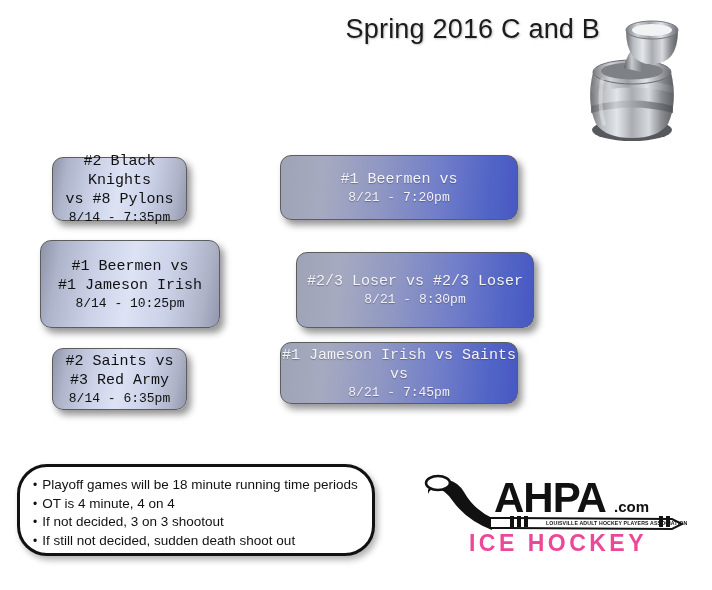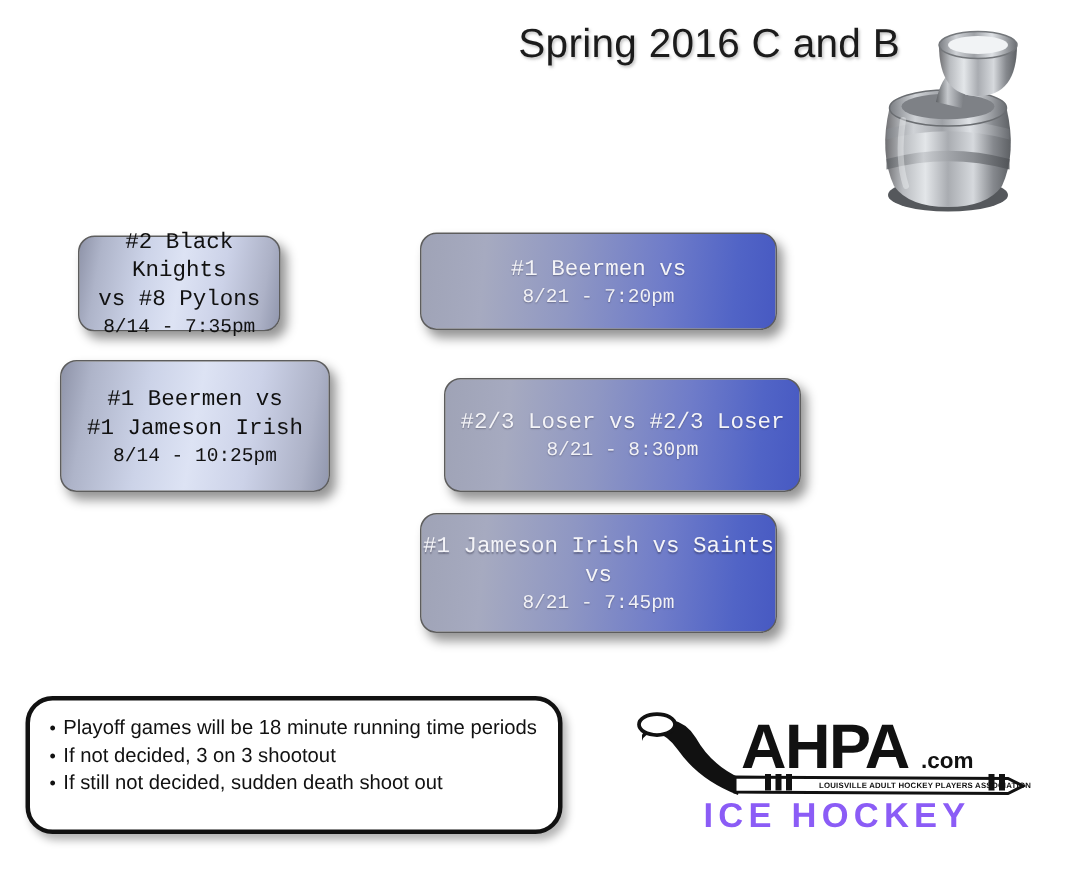--- a/index.html
+++ b/index.html
@@ -104,32 +104,32 @@
     text-shadow: 0 1px 1px rgba(40,40,60,0.4);
   }
 
   
   #box-l1 { left: 52px;  top: 157px; width: 135px; height: 64px; }
   #box-l2 { left: 40px;  top: 240px; width: 180px; height: 88px; }
   #box-l3 { left: 52px;  top: 348px; width: 135px; height: 62px; }
 
   #box-r1 { left: 280px; top: 155px; width: 238px; height: 65px; }
   #box-r2 { left: 280px; top: 252px; width: 238px; height: 76px; margin-left: 16px; }
-  #box-r3 { left: 280px; top: 342px; width: 238px; height: 80px; }
+  #box-r3 { left: 280px; top: 342px; width: 238px; height: 62px; }
 
   
   #rules {
     position: absolute;
     left: 17px;
     top: 464px;
     width: 358px;
     height: 92px;
     background: #ffffff;
     border: 3px solid #111111;
-    border-radius: 18px;
+    border-radius: 30px;
     box-shadow: 3px 4px 6px rgba(0,0,0,0.30);
     padding: 9px 12px 8px 13px;
   }
   #rules ul { list-style: none; }
   #rules li {
     font-size: 13.5px;
     line-height: 18.5px;
     color: #111111;
     white-space: nowrap;
   }
@@ -149,21 +149,21 @@
   }
   #logo-mark { position: absolute; left: 0; top: 0; width: 284px; height: 68px; }
   #logo-tag {
     position: absolute;
     left: 0;
     top: 62px;
     width: 284px;
     text-align: center;
     font-size: 23px;
     letter-spacing: 3.5px;
-    color: #8b5cf6;
+    color: #ec4899;
     font-weight: bold;
   }
 </style>
 </head>
 <body>
 
 <div id="page">
 
   <div id="title">
     <span class="tl">Spring 2016 C and B</span>
@@ -221,39 +221,45 @@
     <div class="ln">vs #8 Pylons</div>
     <div class="dt">8/14 - 7:35pm</div>
   </div>
 
   <div class="gbox left" id="box-l2">
     <div class="ln">#1 Beermen vs</div>
     <div class="ln">#1 Jameson Irish</div>
     <div class="dt">8/14 - 10:25pm</div>
   </div>
 
+  <div class="gbox left" id="box-l3">
+    <div class="ln">#2 Saints vs</div>
+    <div class="ln">#3 Red Army</div>
+    <div class="dt">8/14 - 6:35pm</div>
+  </div>
 
   <div class="gbox right" id="box-r1">
     <div class="ln">#1 Beermen vs</div>
     <div class="dt">8/21 - 7:20pm</div>
   </div>
 
   <div class="gbox right" id="box-r2">
     <div class="ln">#2/3 Loser vs #2/3 Loser</div>
     <div class="dt">8/21 - 8:30pm</div>
   </div>
 
   <div class="gbox right" id="box-r3">
     <div class="ln">#1 Jameson Irish vs Saints vs</div>
     <div class="dt">8/21 - 7:45pm</div>
   </div>
 
   <div id="rules">
     <ul>
       <li>Playoff games will be 18 minute running time periods</li>
+      <li>OT is 4 minute, 4 on 4</li>
       <li>If not decided, 3 on 3 shootout</li>
       <li>If still not decided, sudden death shoot out</li>
     </ul>
   </div>
 
   <div id="logo">
     <svg id="logo-mark" viewBox="0 0 284 68" width="284" height="68" aria-hidden="true">
 
       <path d="M12 22 q6 -12 20 -10 q10 2 16 12 q10 18 30 27 l-2 11 q-26 -10 -40 -30 q-7 -10 -14 -11 q-8 -1 -10 5 z" fill="#111111"></path>
       <ellipse cx="22" cy="15" rx="12" ry="7" fill="#ffffff" stroke="#111111" stroke-width="2.5"></ellipse>

